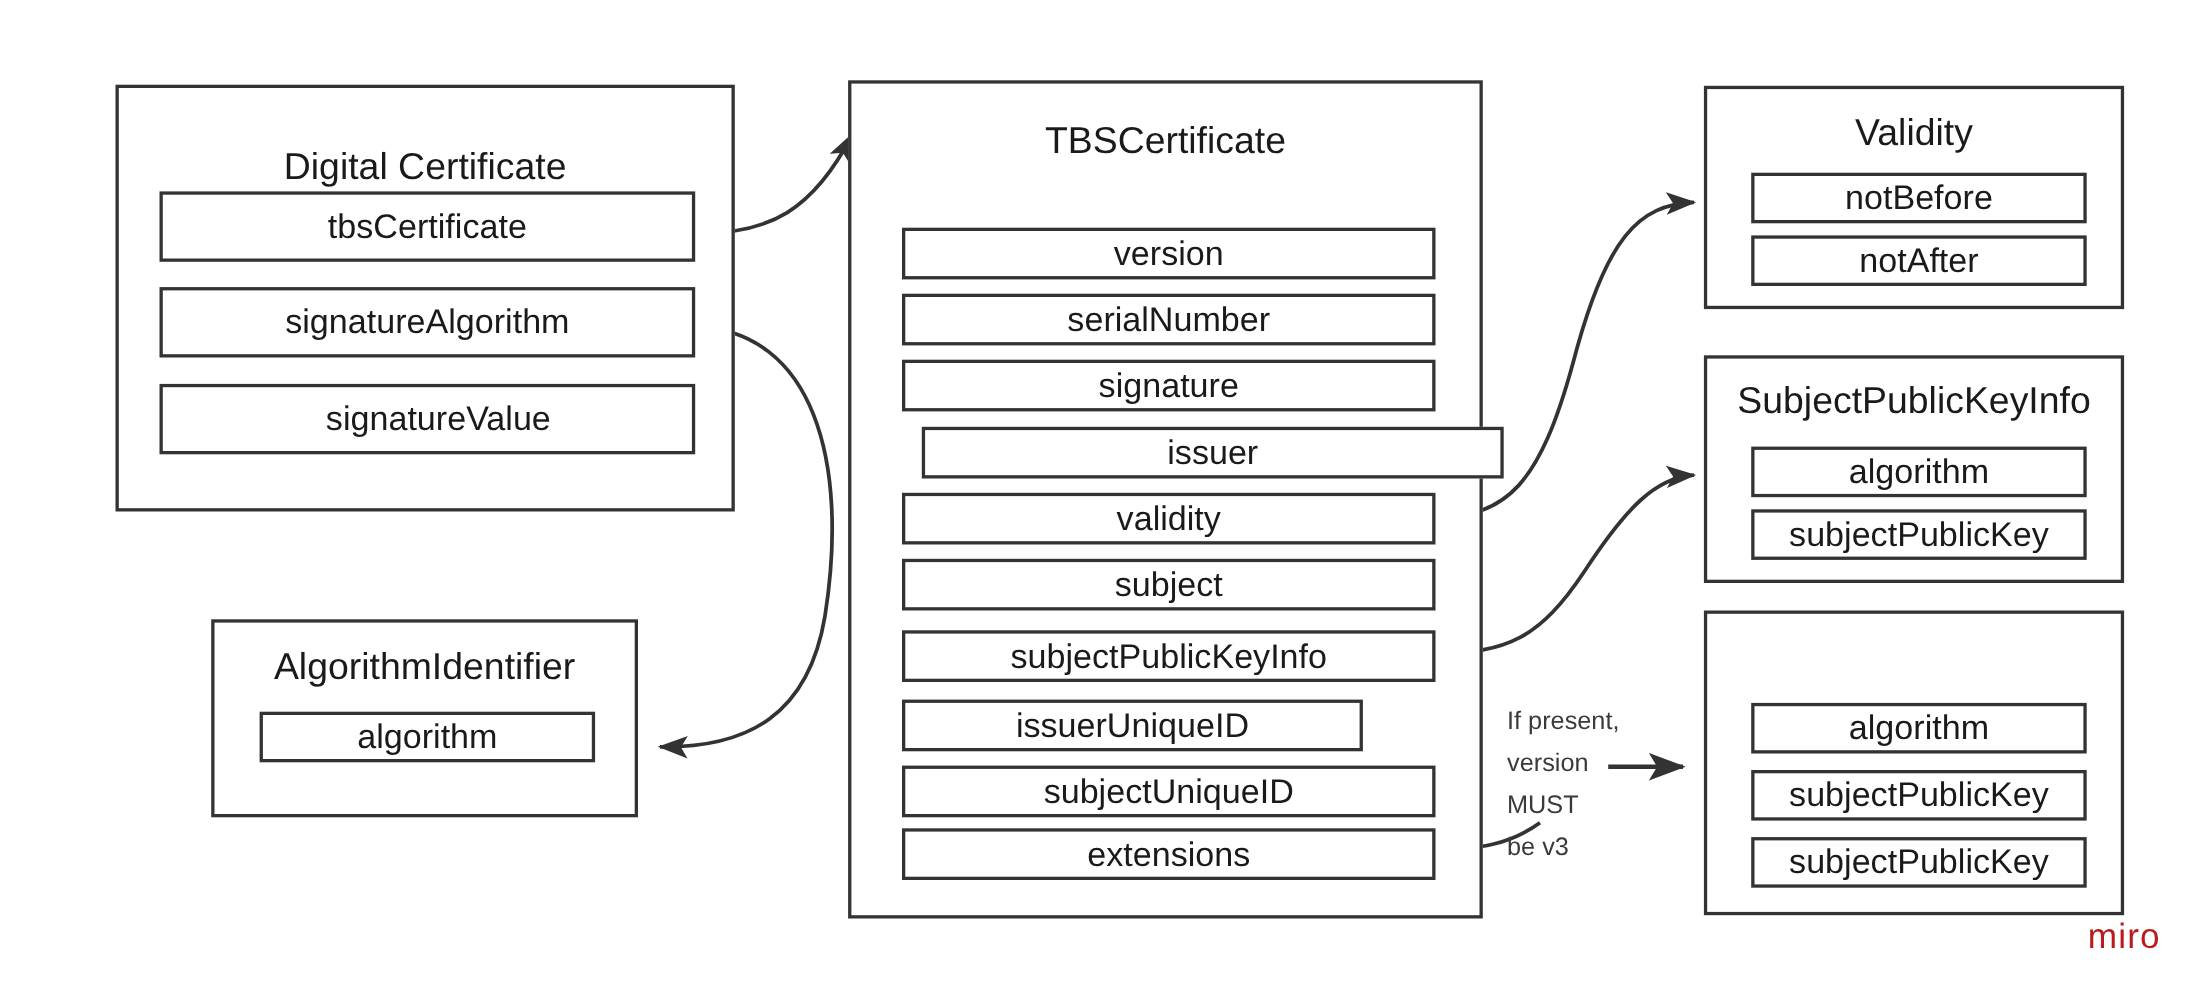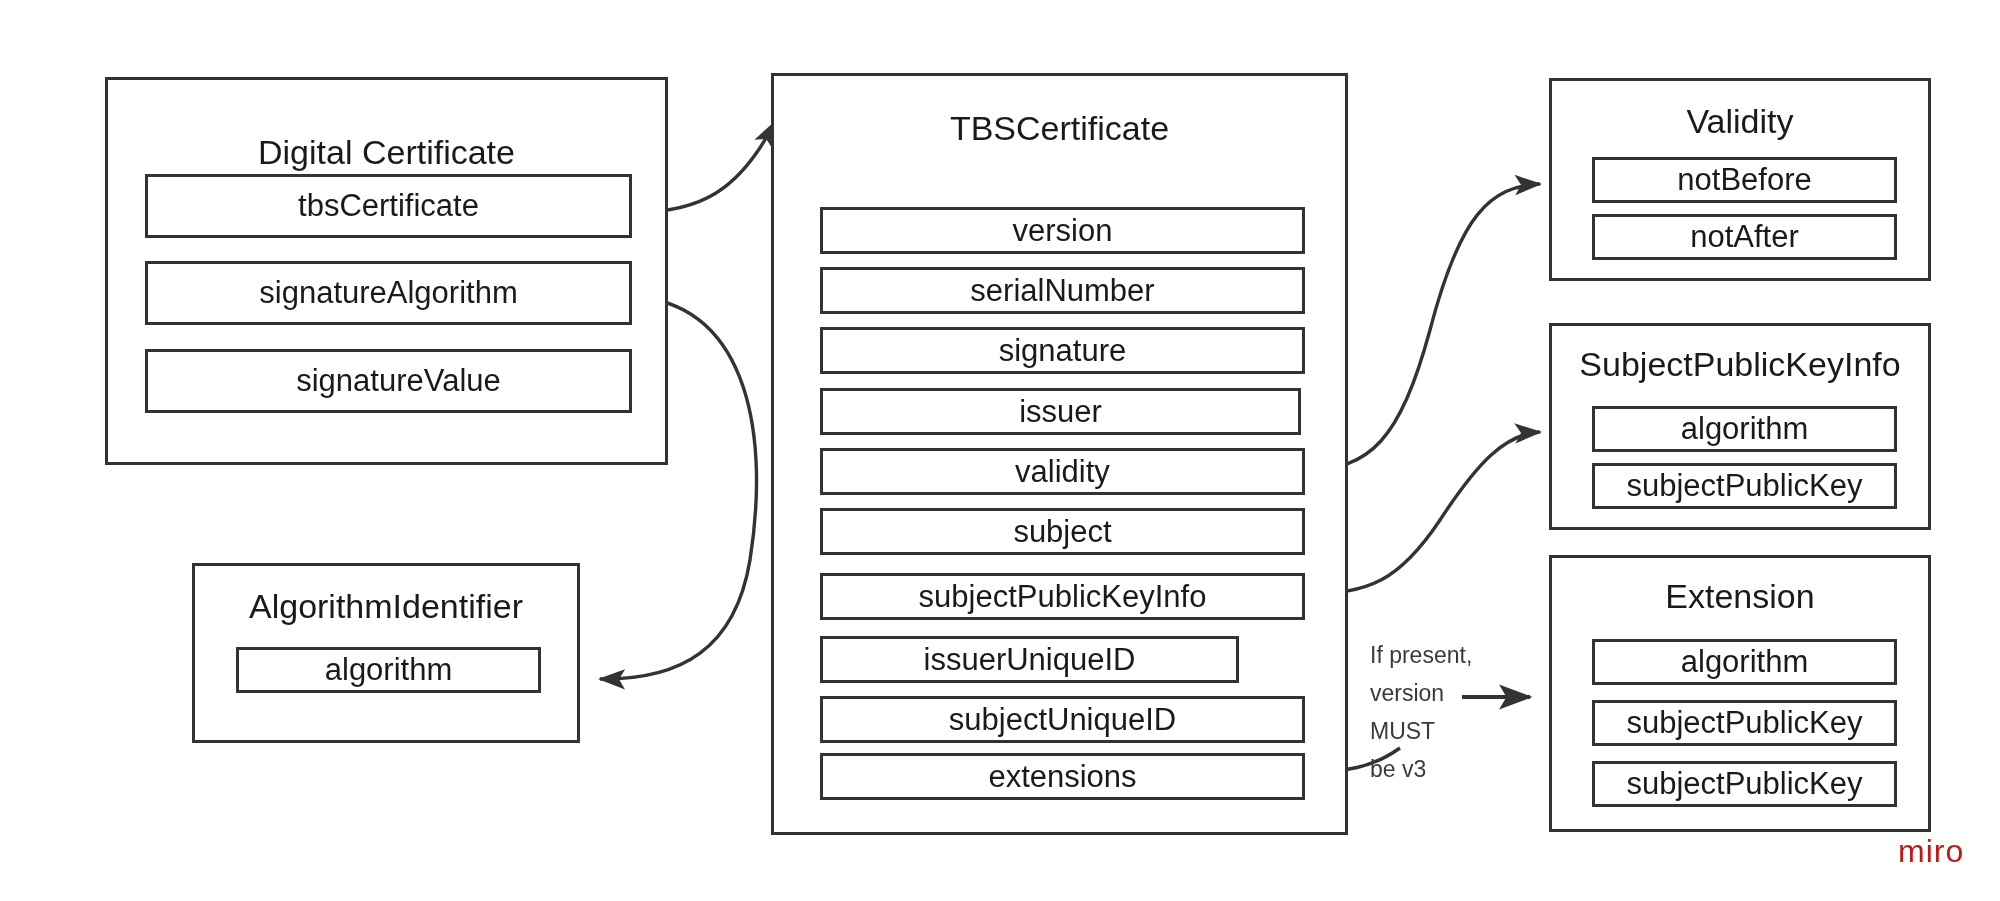--- a/index.html
+++ b/index.html
@@ -105,21 +105,21 @@
   <div class="group-box" style="left:192px; top:563px; width:388px; height:180px;">
     <div class="group-title" style="top:20px;">AlgorithmIdentifier</div>
     <div class="field" style="left:41px; top:81px; width:305px; height:46px;">algorithm</div>
   </div>
 
   <div class="group-box" style="left:771px; top:73px; width:577px; height:762px;">
     <div class="group-title" style="top:32px;">TBSCertificate</div>
     <div class="field" style="left:46px; top:131px; width:485px; height:47px;">version</div>
     <div class="field" style="left:46px; top:191px; width:485px; height:47px;">serialNumber</div>
     <div class="field" style="left:46px; top:251px; width:485px; height:47px;">signature</div>
-    <div class="field" style="left:46px; top:312px; width:481px; height:47px;">issuer</div>
+    <div class="field" style="left:64px; top:312px; width:529px; height:47px;">issuer</div>
     <div class="field" style="left:46px; top:372px; width:485px; height:47px;">validity</div>
     <div class="field" style="left:46px; top:432px; width:485px; height:47px;">subject</div>
     <div class="field" style="left:46px; top:497px; width:485px; height:47px;">subjectPublicKeyInfo</div>
     <div class="field" style="left:46px; top:560px; width:419px; height:47px;">issuerUniqueID</div>
     <div class="field" style="left:46px; top:620px; width:485px; height:47px;">subjectUniqueID</div>
     <div class="field" style="left:46px; top:677px; width:485px; height:47px;">extensions</div>
   </div>
 
   <div class="group-box" style="left:1549px; top:78px; width:382px; height:203px;">
     <div class="group-title" style="top:20px;">Validity</div>
@@ -127,21 +127,20 @@
     <div class="field" style="left:40px; top:133px; width:305px; height:46px;">notAfter</div>
   </div>
 
   <div class="group-box" style="left:1549px; top:323px; width:382px; height:207px;">
     <div class="group-title" style="top:18px;">SubjectPublicKeyInfo</div>
     <div class="field" style="left:40px; top:80px; width:305px; height:46px;">algorithm</div>
     <div class="field" style="left:40px; top:137px; width:305px; height:46px;">subjectPublicKey</div>
   </div>
 
   <div class="group-box" style="left:1549px; top:555px; width:382px; height:277px;">
-    <div class="group-title" style="top:18px;">Extension</div>
     <div class="field" style="left:40px; top:81px; width:305px; height:46px;">algorithm</div>
     <div class="field" style="left:40px; top:142px; width:305px; height:46px;">subjectPublicKey</div>
     <div class="field" style="left:40px; top:203px; width:305px; height:46px;">subjectPublicKey</div>
   </div>
 
   <div class="note" style="left:1370px; top:636px; width:120px;">If present,
 version
 MUST
 be v3</div>
 

